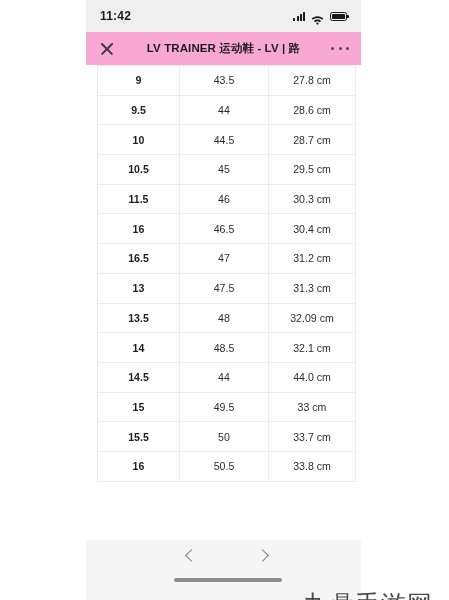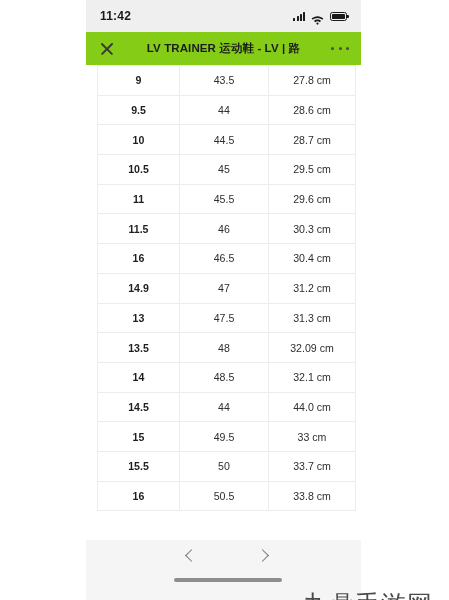--- a/index.html
+++ b/index.html
@@ -40,21 +40,21 @@
     position:relative;box-sizing:border-box;background:#1a1a1a;
     background-clip:content-box;padding:1px;
   }
   .batt:after{
     content:"";position:absolute;right:-3px;top:2.4px;width:1.6px;height:3.6px;
     background:#1a1a1a;border-radius:0 1px 1px 0;
   }
 
   
   .titlebar{
-    position:relative;height:33px;background:#84cc16;
+    position:relative;height:33px;background:#f9a8d4;
     display:flex;align-items:center;box-sizing:border-box;
     padding:0 12px;
   }
   .close-x{
     width:18px;height:18px;position:relative;flex:0 0 auto;cursor:pointer;
   }
   .close-x:before,.close-x:after{
     content:"";position:absolute;left:1px;top:8px;width:16px;height:1.7px;
     background:#3b3b3b;border-radius:1px;
   }
@@ -189,36 +189,31 @@
             <td class="c1">10</td>
             <td class="c2">44.5</td>
             <td class="c3">28.7 cm</td>
           </tr>
           <tr>
             <td class="c1">10.5</td>
             <td class="c2">45</td>
             <td class="c3">29.5 cm</td>
           </tr>
           <tr>
-            <td class="c1">11</td>
-            <td class="c2">45.5</td>
-            <td class="c3">29.6 cm</td>
-          </tr>
-          <tr>
             <td class="c1">11.5</td>
             <td class="c2">46</td>
             <td class="c3">30.3 cm</td>
           </tr>
           <tr>
             <td class="c1">16</td>
             <td class="c2">46.5</td>
             <td class="c3">30.4 cm</td>
           </tr>
           <tr>
-            <td class="c1">14.9</td>
+            <td class="c1">16.5</td>
             <td class="c2">47</td>
             <td class="c3">31.2 cm</td>
           </tr>
           <tr>
             <td class="c1">13</td>
             <td class="c2">47.5</td>
             <td class="c3">31.3 cm</td>
           </tr>
           <tr>
             <td class="c1">13.5</td>

